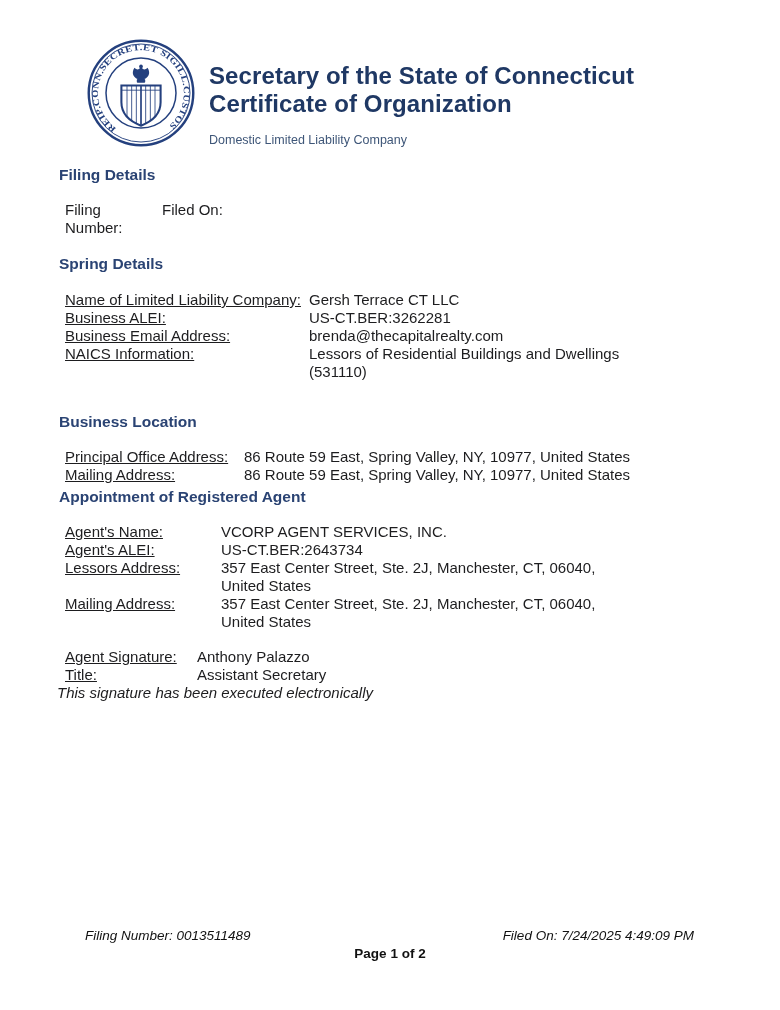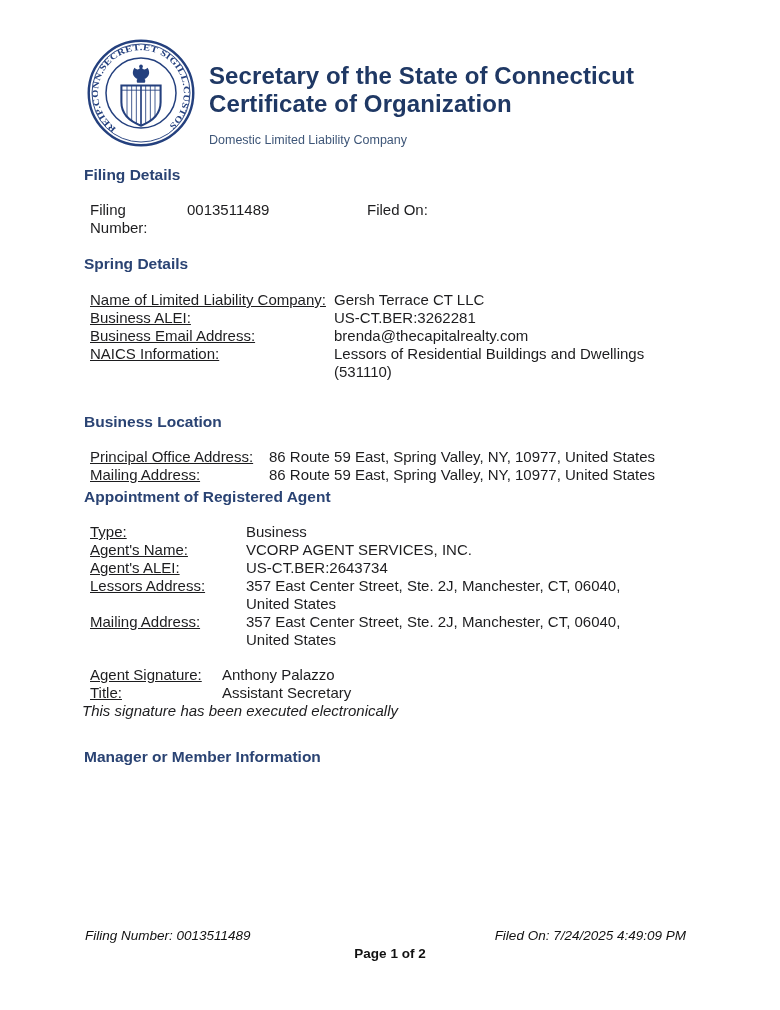--- a/index.html
+++ b/index.html
@@ -21,21 +21,21 @@
   .page{width:780px;height:1010px;position:relative;background:#fff;}
 
   
   .header{display:flex;align-items:flex-start;padding:37px 0 0 85px;}
   .seal{width:112px;height:112px;flex:0 0 auto;}
   .htext{margin-left:12px;padding-top:25px;}
   .title-line{font-size:24px;font-weight:bold;color:var(--navy);line-height:28px;letter-spacing:0.1px;}
   .subtitle{font-size:12.5px;color:var(--subblue);margin-top:15px;}
 
   
-  .content{padding-left:84px;padding-right:60px;}
+  .content{padding-left:59px;padding-right:60px;}
   .sec-h{font-size:15.5px;font-weight:bold;color:var(--headblue);line-height:18px;}
   .h-filing{margin-top:17px;}
   .h-primary{margin-top:18px;}
   .h-location{margin-top:32px;}
   .h-agent{margin-top:4px;}
   .h-accept{margin-top:15px;}
   .h-manager{margin-top:28px;}
 
   .rows{margin-top:17px;padding-left:6px;font-size:15px;line-height:18px;}
   .rows-primary{margin-top:18px;}
@@ -52,21 +52,21 @@
 
   .frow{display:flex;font-size:15px;line-height:18px;}
   .f-lbl1{width:97px;}
   .f-val1{width:180px;}
   .f-lbl2{width:68px;}
 
   .sig-note{font-style:italic;margin-left:-8px;}
 
   
   .footer{
-    position:absolute;left:85px;right:94px;top:928px;
+    position:absolute;left:85px;right:86px;top:928px;
     display:flex;justify-content:space-between;
     font-size:13.5px;font-style:italic;color:#111;
   }
   .page-num{
     position:absolute;left:0;right:0;top:946px;
     text-align:center;font-size:13.5px;font-weight:bold;color:#111;
   }
 </style>
 </head>
 <body>
@@ -112,21 +112,20 @@
       <div class="subtitle">Domestic Limited Liability Company</div>
     </div>
   </div>
 
   <div class="content">
 
     <div class="sec-h h-filing">Filing Details</div>
     <div class="rows">
       <div class="frow">
         <span class="f-lbl1">Filing Number:</span>
-        <span class="f-val1">0013511489</span>
         <span class="f-lbl2">Filed On:</span>
       </div>
     </div>
 
     <div class="sec-h h-primary">Spring Details</div>
     <div class="rows rows-primary">
       <div class="row">
         <span class="lbl">Name of Limited Liability Company:</span>
         <span class="val">Gersh Terrace CT LLC</span>
       </div>
@@ -152,24 +151,20 @@
       </div>
       <div class="row">
         <span class="lbl">Mailing Address:</span>
         <span class="val">86 Route 59 East, Spring Valley, NY, 10977, United States</span>
       </div>
     </div>
 
     <div class="sec-h h-agent">Appointment of Registered Agent</div>
     <div class="rows rows-agent">
       <div class="row">
-        <span class="lbl">Type:</span>
-        <span class="val">Business</span>
-      </div>
-      <div class="row">
         <span class="lbl">Agent's Name:</span>
         <span class="val">VCORP AGENT SERVICES, INC.</span>
       </div>
       <div class="row">
         <span class="lbl">Agent's ALEI:</span>
         <span class="val">US-CT.BER:2643734</span>
       </div>
       <div class="row">
         <span class="lbl">Lessors Address:</span>
         <span class="val">357 East Center Street, Ste. 2J, Manchester, CT, 06040, United States</span>
@@ -185,21 +180,20 @@
         <span class="lbl">Agent Signature:</span>
         <span class="val">Anthony Palazzo</span>
       </div>
       <div class="row">
         <span class="lbl">Title:</span>
         <span class="val">Assistant Secretary</span>
       </div>
       <div class="sig-note">This signature has been executed electronically</div>
     </div>
 
-    <div class="sec-h h-manager">Manager or Member Information</div>
 
   </div>
 
   <div class="footer">
     <span>Filing Number: 0013511489</span>
     <span>Filed On: 7/24/2025 4:49:09 PM</span>
   </div>
   <div class="page-num">Page 1 of 2</div>
 
 </div>

